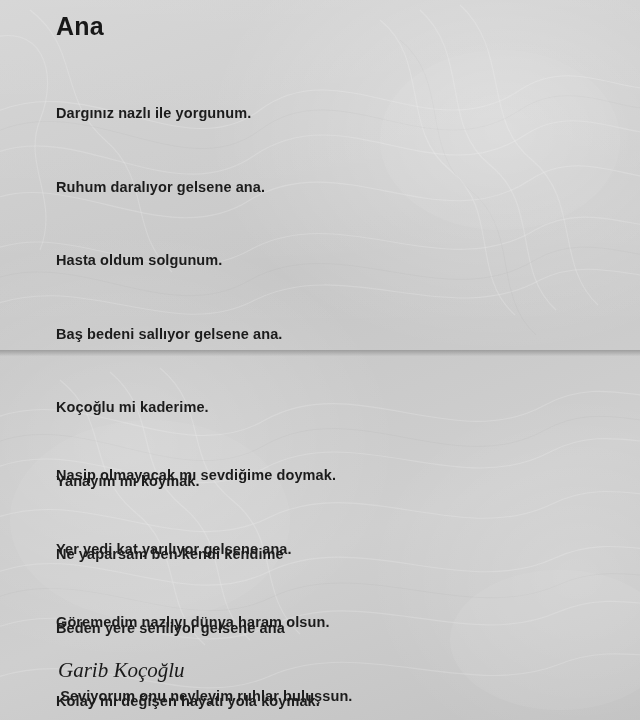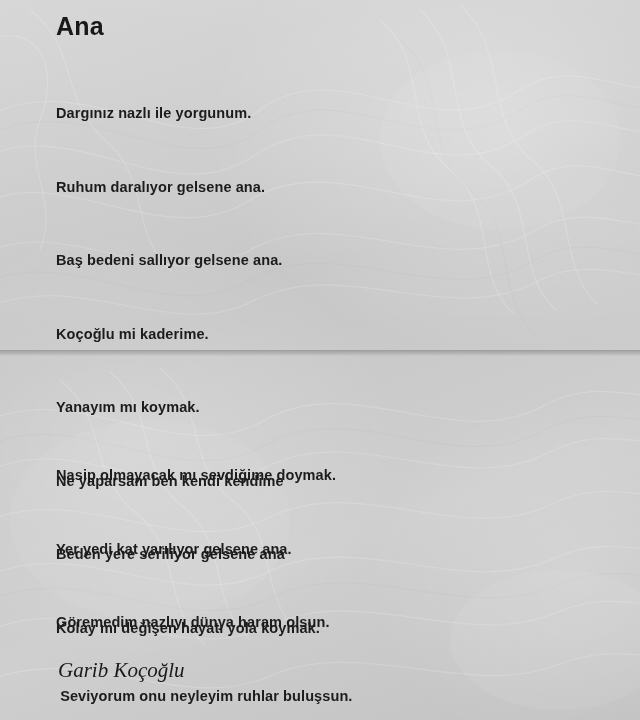--- a/index.html
+++ b/index.html
@@ -129,20 +129,21 @@
   </div>
 
   <div class="band-top"></div>
   <div class="divider top"></div>
 
   <div class="title">Ana</div>
 
   <div class="stanza stanza-1">
     <div>Dargınız nazlı ile yorgunum.</div>
     <div>Ruhum daralıyor gelsene ana.</div>
+    <div>Hasta oldum solgunum.</div>
     <div>Baş bedeni sallıyor gelsene ana.</div>
     <div>Koçoğlu mi kaderime.</div>
     <div>Yanayım mı koymak.</div>
     <div>Ne yaparsam ben kendi kendime</div>
     <div>Beden yere seriliyor gelsene ana</div>
     <div>Kolay mı değişen hayatı yola koymak.</div>
     
   </div>
 
   <div class="stanza stanza-2">

